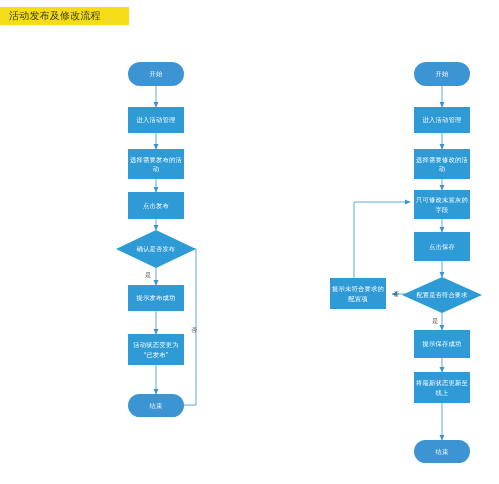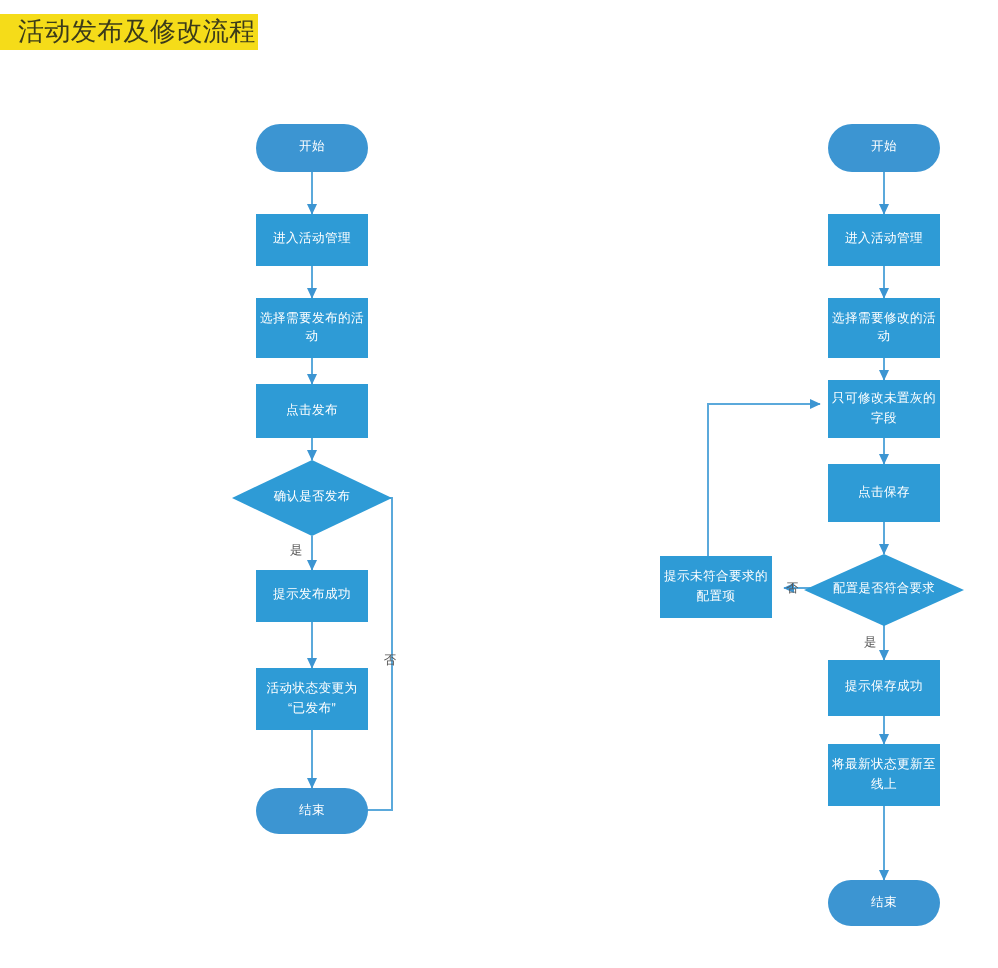--- a/index.html
+++ b/index.html
@@ -15,21 +15,21 @@
   .title-banner{
     position:absolute;
     left:0px;top:7px;
     width:129px;height:18px;
     background:#F5DC19;
     display:flex;align-items:center;
     box-sizing:border-box;
     padding-left:9px;
   }
   .title-banner span{
-    font-size:13px;
+    font-size:10px;
     color:#3b3b1a;
     letter-spacing:.2px;
     white-space:nowrap;
   }
 
   .node{
     position:absolute;
     box-sizing:border-box;
     display:flex;align-items:center;justify-content:center;
     text-align:center;

